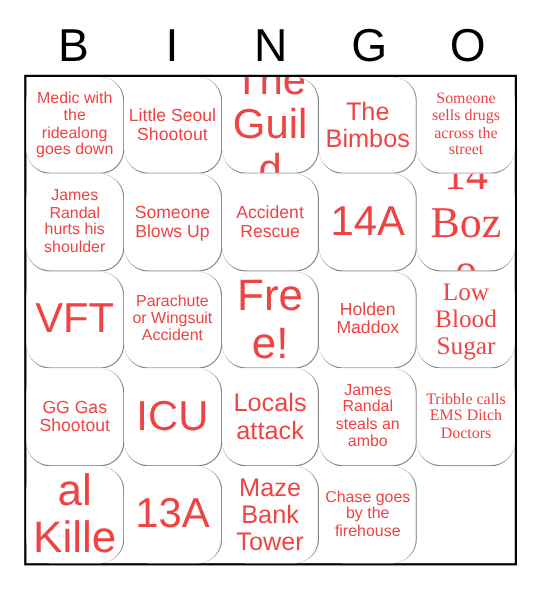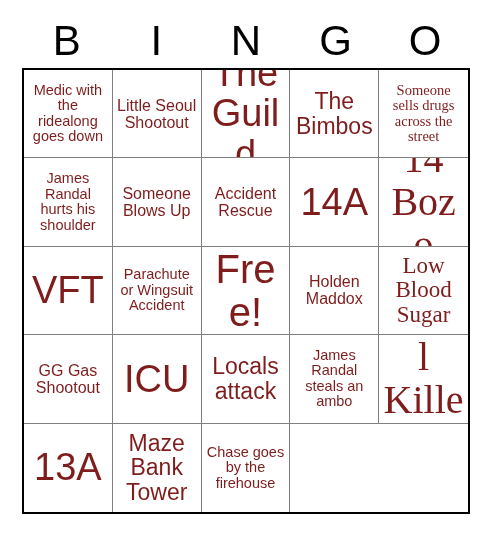--- a/index.html
+++ b/index.html
@@ -53,23 +53,24 @@
   }
   .cell {
     box-sizing: border-box;
     border-right: 1px solid #808080;
     border-bottom: 1px solid #808080;
     display: flex;
     align-items: center;
     justify-content: center;
     text-align: center;
     padding: 2px 3px;
-    color: #7f1d1d;
+    color: #ef4444;
     overflow: hidden;
     background: #ffffff;
+    border-radius: 22px;
   }
   .cell:nth-child(5n) {
     border-right: none;
     font-family: Liberation Serif, serif;
   }
   .cell:nth-child(n+21) {
     border-bottom: none;
   }
   .cell-text {
     display: block;
@@ -153,20 +154,23 @@
         <span class="cell-text fs-xl">ICU</span>
       </div>
     <div class="cell">
         <span class="cell-text fs-md">Locals attack</span>
       </div>
     <div class="cell">
         <span class="cell-text fs-xs">James Randal steals an ambo</span>
       </div>
 
     <div class="cell">
+        <span class="cell-text fs-xs">Tribble calls EMS Ditch Doctors</span>
+      </div>
+    <div class="cell">
         <span class="cell-text fs-lg">Serial Killer</span>
       </div>
     <div class="cell">
         <span class="cell-text fs-xl">13A</span>
       </div>
     <div class="cell">
         <span class="cell-text fs-md">Maze Bank Tower</span>
       </div>
     <div class="cell">
         <span class="cell-text fs-xs">Chase goes by the firehouse</span>

